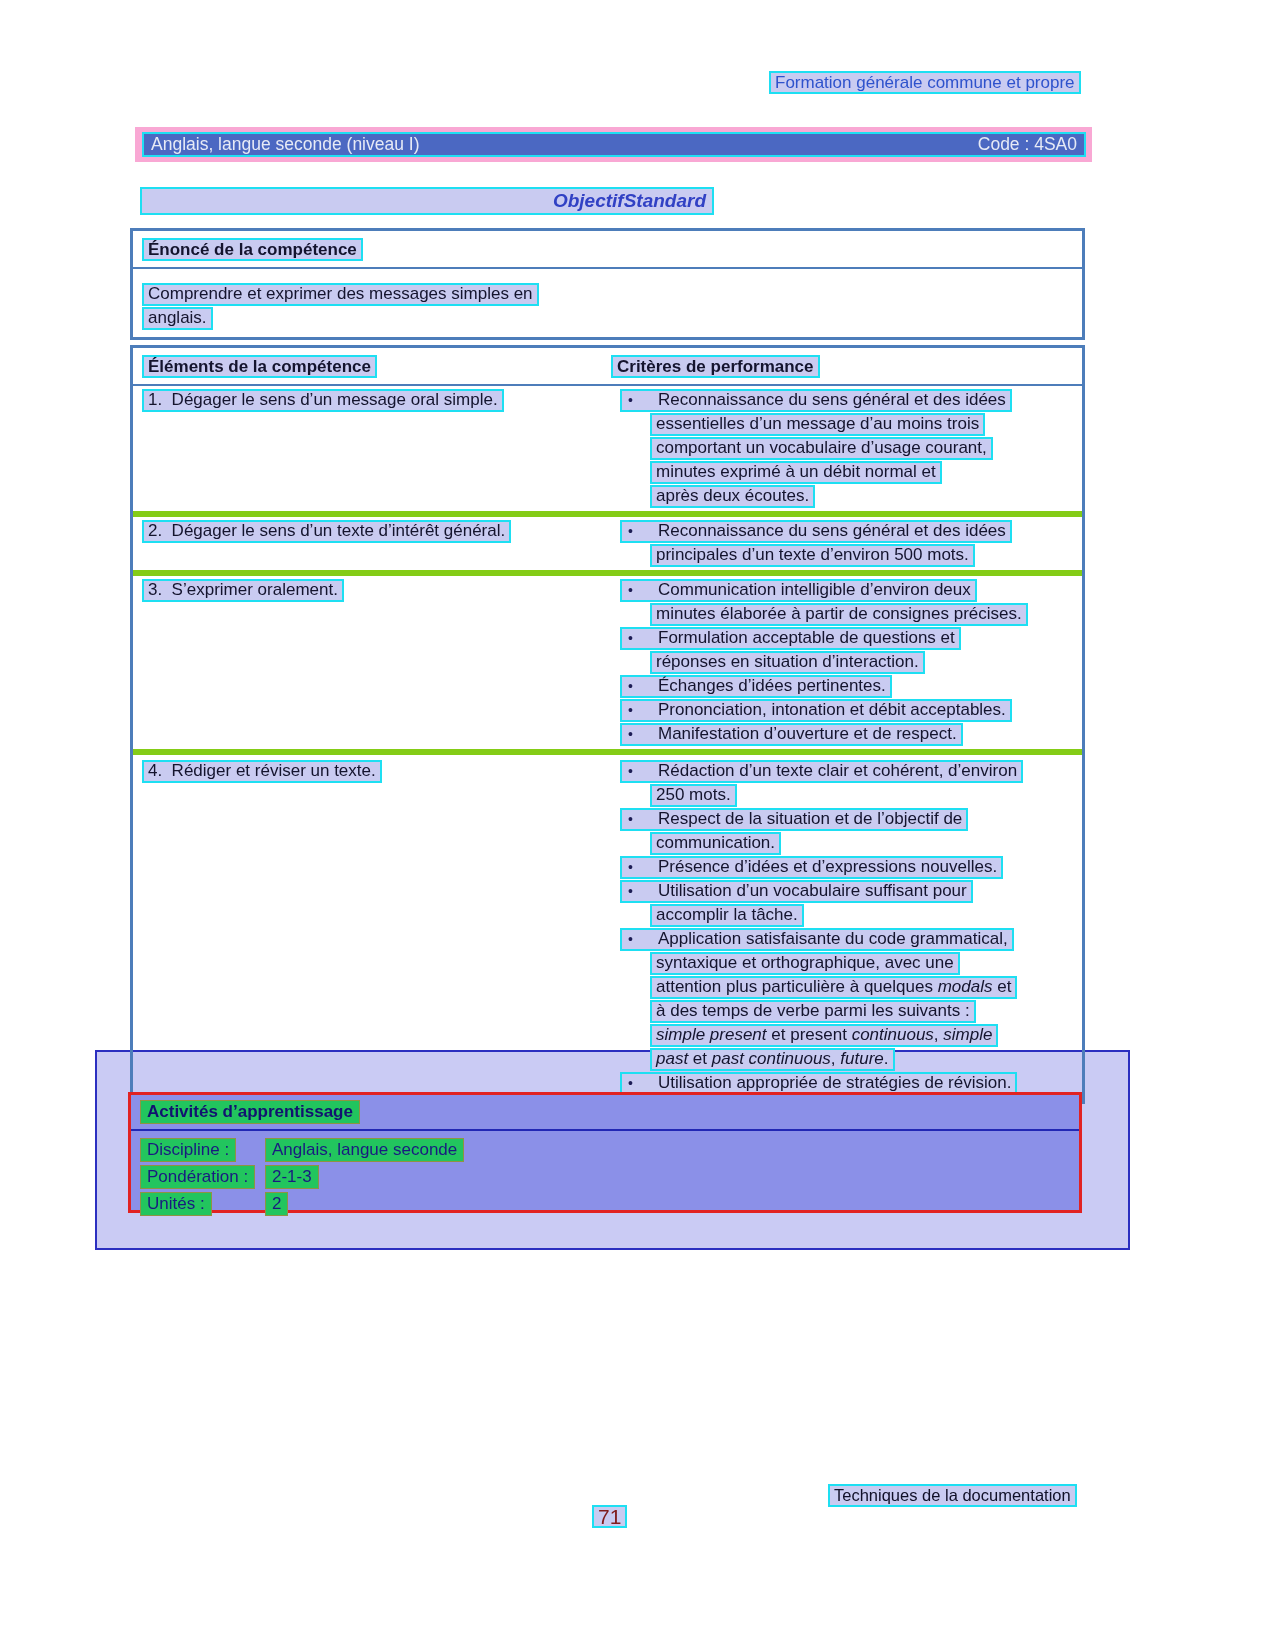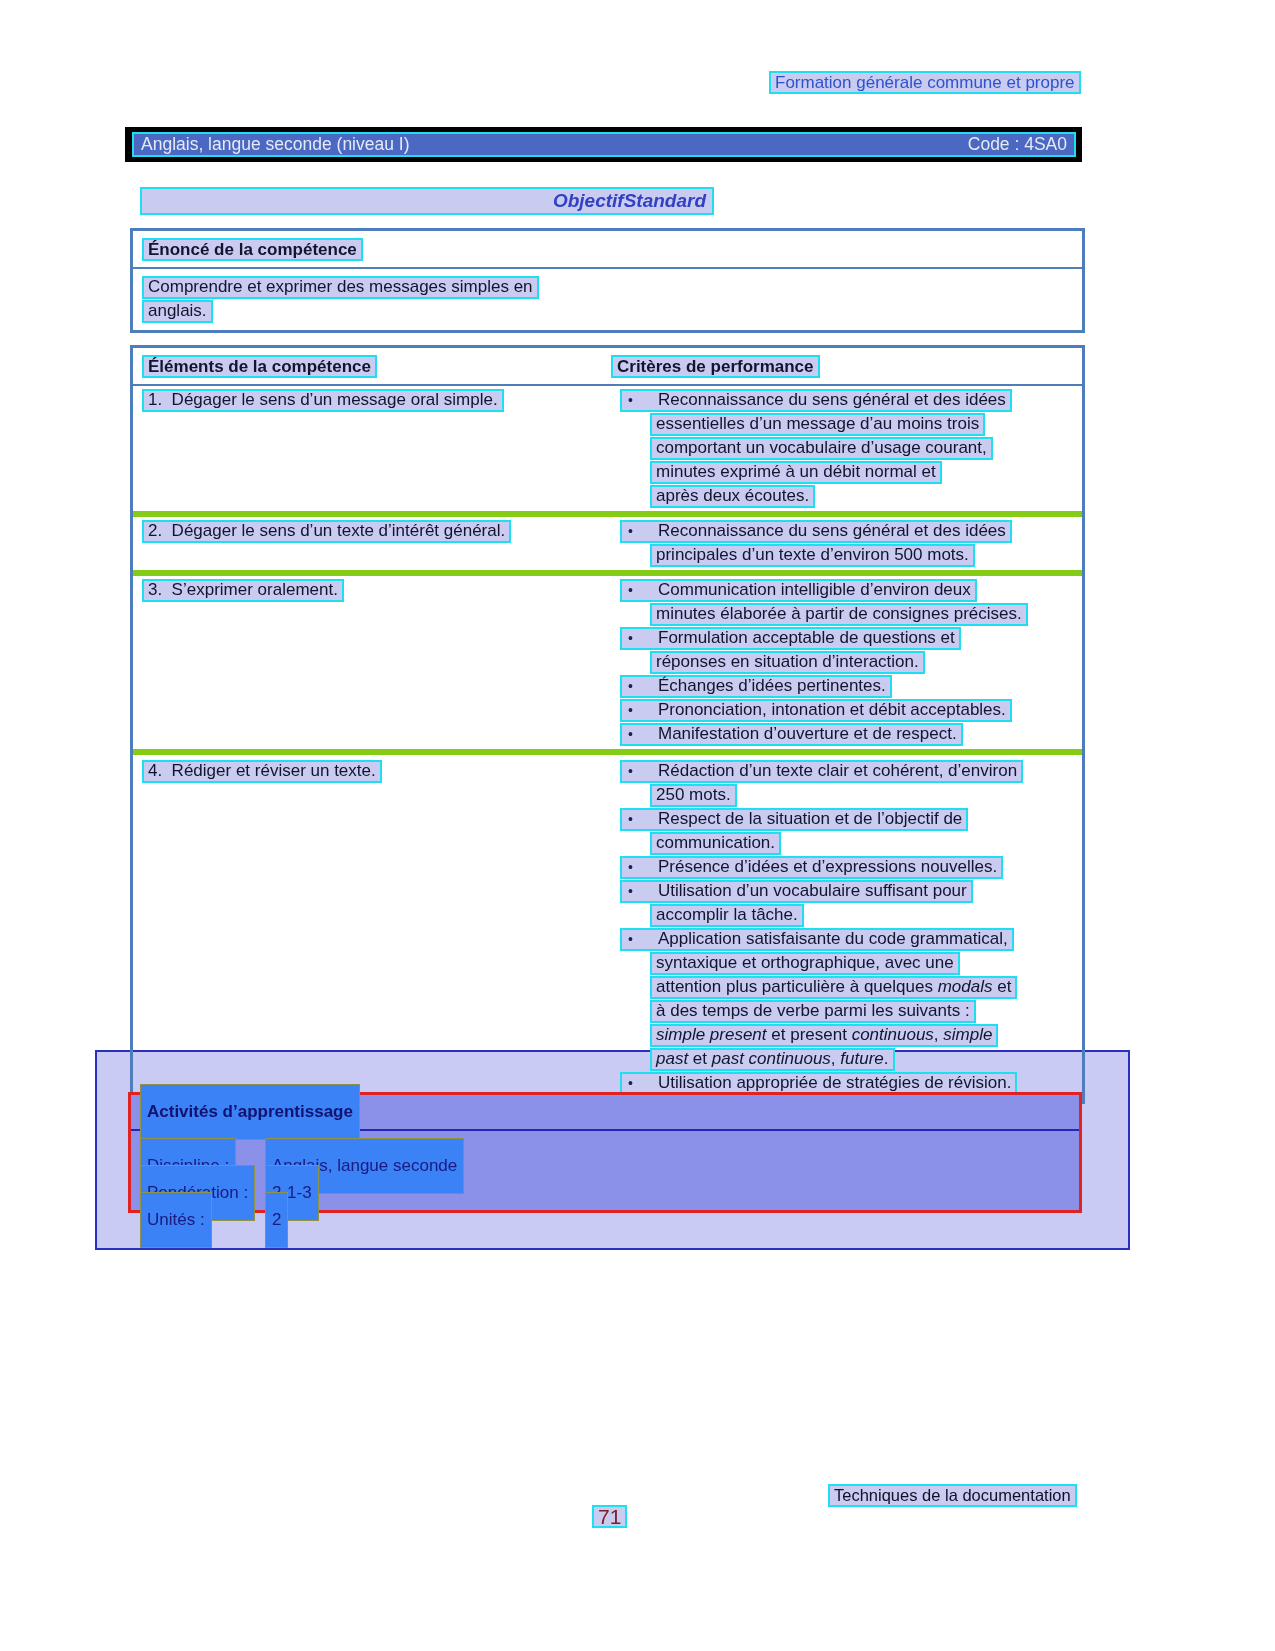--- a/index.html
+++ b/index.html
@@ -14,58 +14,58 @@
       display:inline-flex;align-items:center;height:19px;white-space:pre;
       font-size:17px;box-sizing:content-box}
   .line{height:24px;display:flex;align-items:center;white-space:pre}
   .cont{margin-left:38px}
 
   
   .note .hl{color:#2e52cc;font-size:17px}
   .foot .hl{color:#101028;font-size:16.5px}
 
   
-  .topbar{left:125px;top:127px;width:957px;height:35px;background:#000000}
+  .topbar{left:135px;top:127px;width:957px;height:35px;background:#f9a8d4}
   .hl-bar{position:absolute;left:7px;top:5px;right:6px;bottom:5px;
           border:2px solid #1edff2;background:#4b68c2;display:flex;
           justify-content:space-between;align-items:center;padding:0 7px;
           color:#e6eaf6;font-size:17.5px}
 
   
   .objrow{left:140px;top:187px}
   .obj-hl{display:inline-flex;justify-content:flex-end;width:558px;
           background:#c9cbf1;border:2px solid #1edff2;padding:1px 6px;
           font-size:19px;font-weight:bold;font-style:italic;color:#3141c4}
 
   
   .bx{border:3px solid #4d7dba;background:transparent}
   .enonce{left:130px;top:228px;width:949px;z-index:2}
   .tablebx{left:130px;top:345px;width:949px;z-index:2}
   .bx-head{display:flex;align-items:flex-start;padding:7px 0 6px;
            border-bottom:2px solid #4d7dba}
   .h1{padding-left:9px;width:463px}
-  .bx-body{padding:6px 9px 7px}
+  .bx-body{padding:13px 9px 7px}
 
   .trow{display:flex;border-bottom:6px solid #84cc16;padding:2px 0 3px}
   .trow.last{border-bottom:none;padding:4px 0 6px}
   .cell-el{width:470px;padding-left:9px}
   .cell-cr{flex:1}
   .crit>.line:first-child{margin-left:8px}
   .b{display:inline-block;width:30px;padding-left:2px;font-size:14px;color:#1d1d55}
 
   
   .bigbox{left:95px;top:1050px;width:1031px;height:196px;background:#cacbf4;
           border:2px solid #2b2fc0;z-index:1}
 
   
   .redbox{left:128px;top:1092px;width:948px;height:115px;background:#8b90e8;
           border:3px solid #e12222;z-index:3}
   .red-head{height:34px;border-bottom:2px solid #2227b4;display:flex;
             align-items:center;padding-left:9px}
-  .hl2{background:#3b82f6;border:1px solid #8f9342;padding:17px 6px;
+  .hl2{background:#22c55e;border:1px solid #8f9342;padding:1px 6px;
        font-size:17px;color:#1a1a80;white-space:pre}
   .red-head .hl2{font-weight:bold;color:#121270}
   .rfield{position:relative;height:27px}
   .rlabel{position:absolute;left:9px;top:3px}
   .rvalue{position:absolute;left:134px;top:3px}
   .red-fields{padding-top:4px}
 
   .pg .hl{color:#7f1d1d;font-size:21px}
 </style>
 </head>

